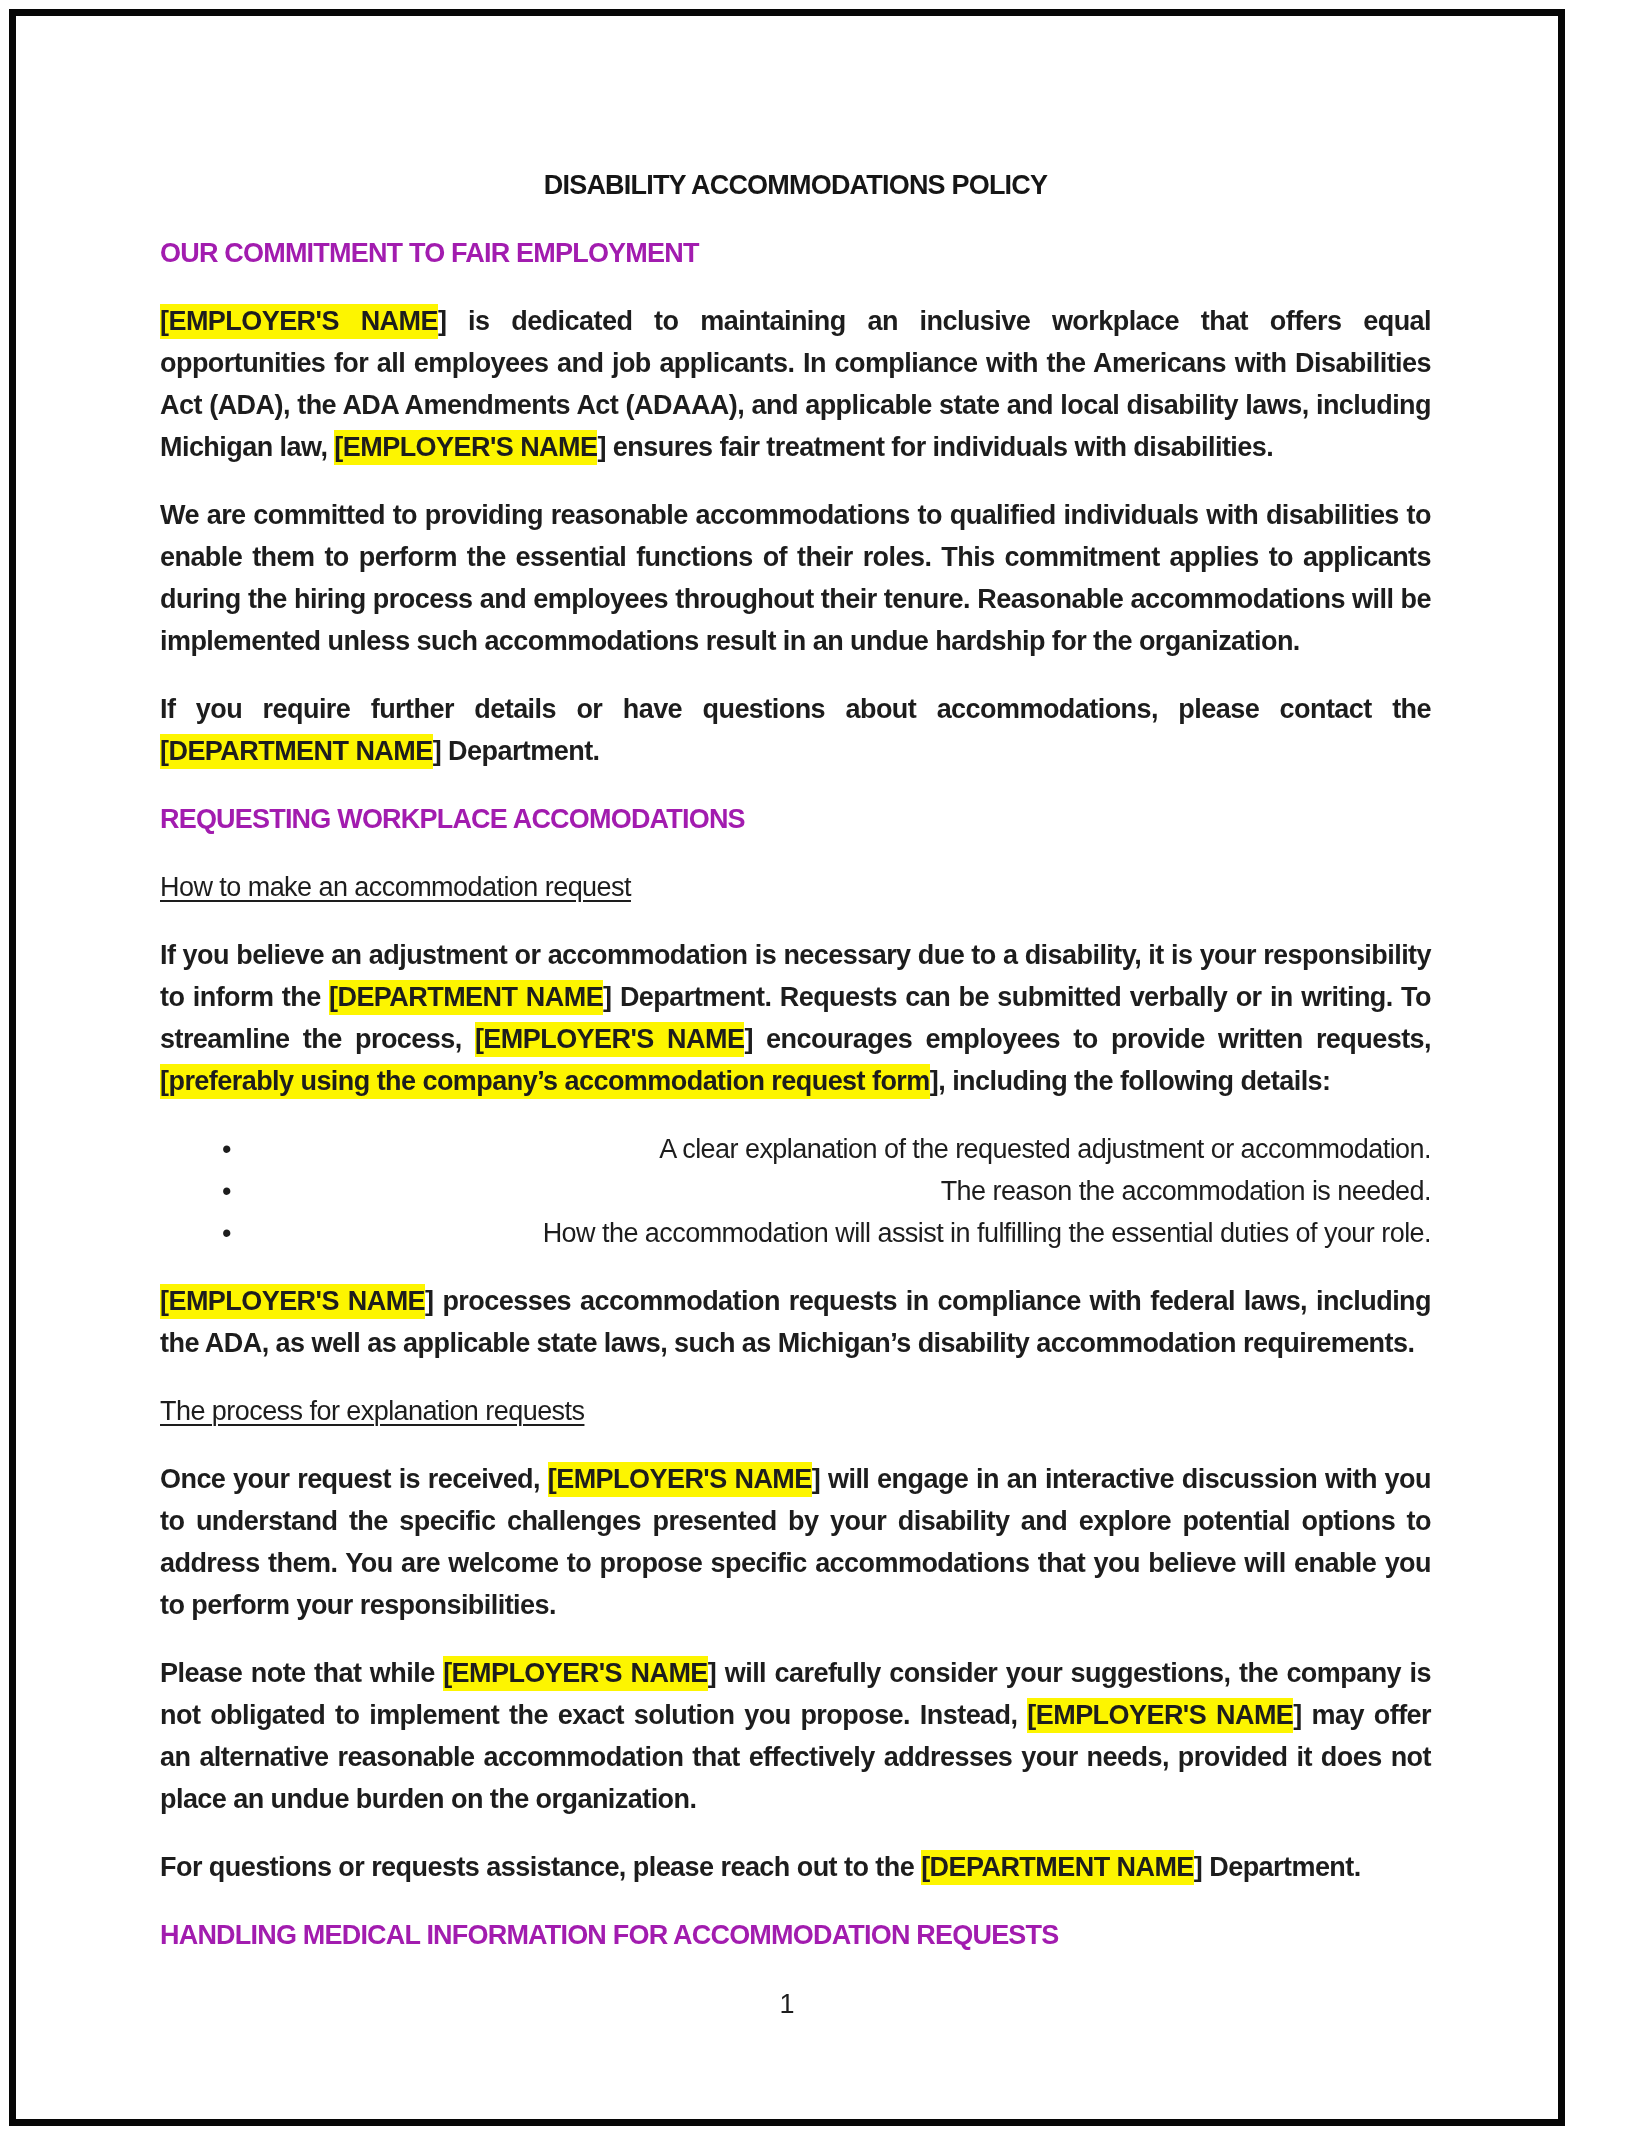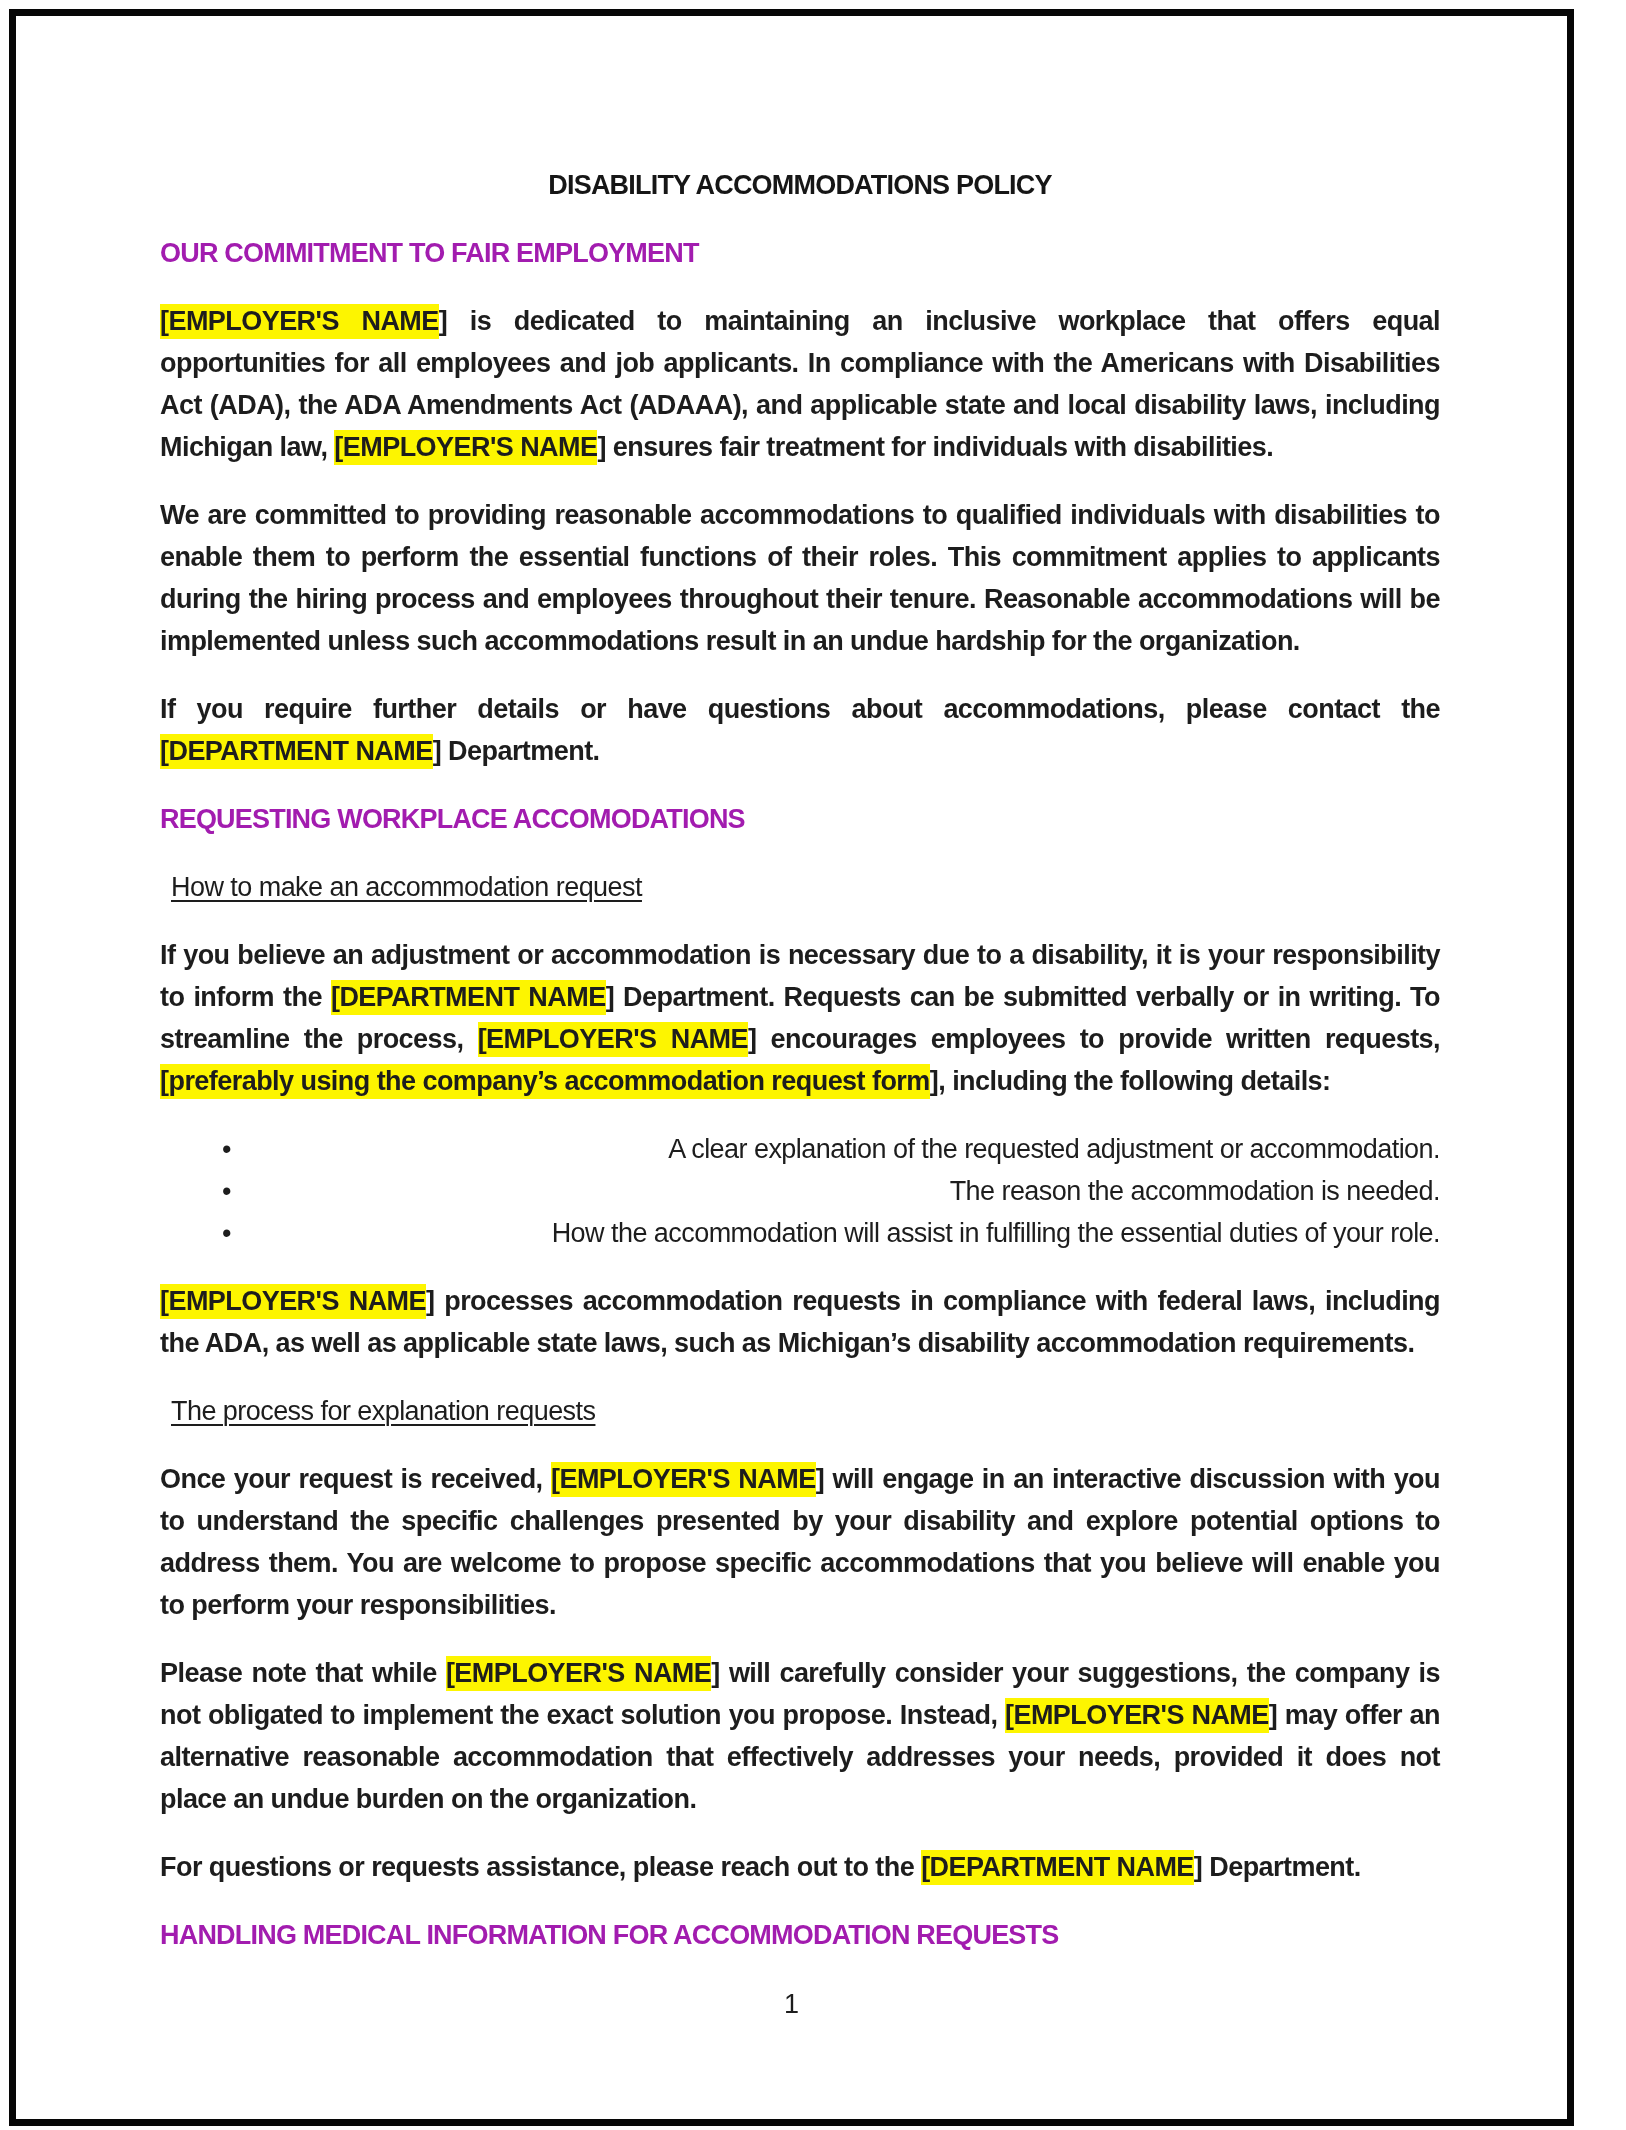--- a/index.html
+++ b/index.html
@@ -8,21 +8,20 @@
     background: #ffffff;
   }
   .sheet {
     position: relative;
     width: 1574px;
     height: 2130px;
     background: #ffffff;
     font-family: "Liberation Sans", sans-serif;
     color: #1d1d1d;
     overflow: hidden;
-    padding-left: 9px;
   }
   .frame {
     position: absolute;
     left: 9px;
     top: 9px;
     right: 9px;
     bottom: 4px;
     border: 7px solid #060606;
     pointer-events: none;
   }
@@ -45,21 +44,21 @@
   .heading {
     font-weight: bold;
     color: #a21caf;
     letter-spacing: -0.8px;
     margin: 26px 0;
   }
   .subheading {
     text-decoration: underline;
     text-decoration-thickness: 2px;
     text-underline-offset: 4px;
-    margin: 26px 11px;
+    margin: 26px 0;
   }
   .paragraph {
     text-align: justify;
     margin: 26px 0;
     font-weight: bold;
   }
   .hl {
     background: var(--hl, #fdf500);
     padding: 2px 0 3px 0;
   }

